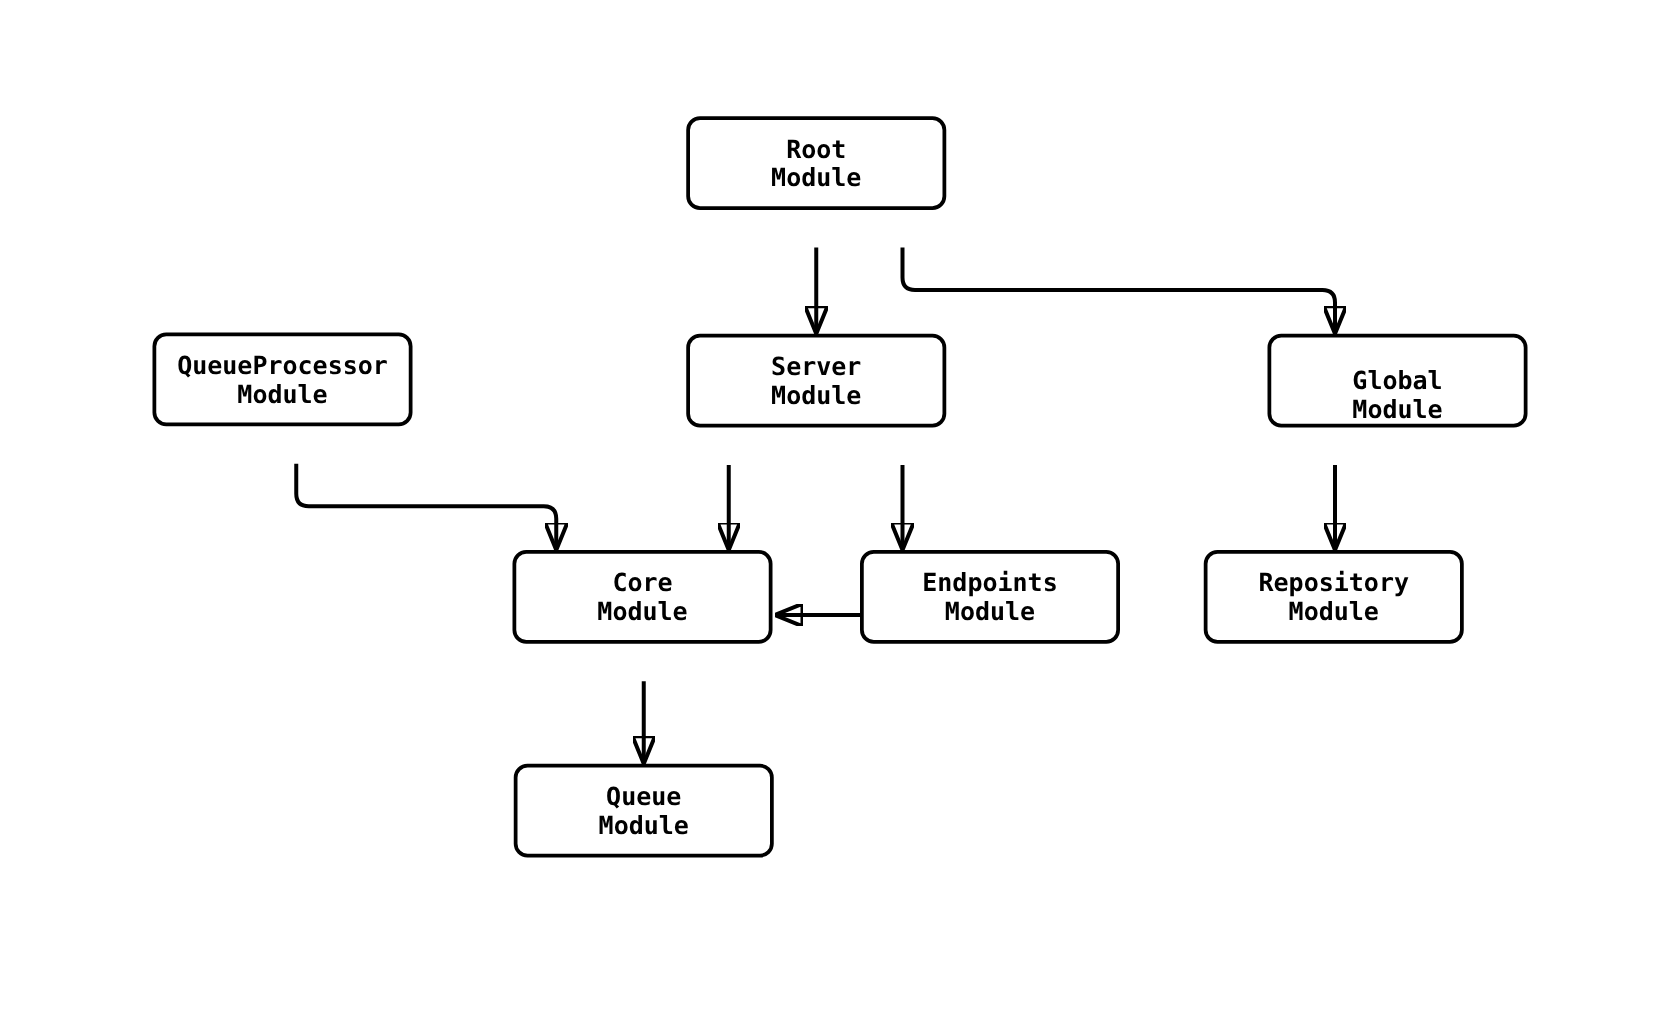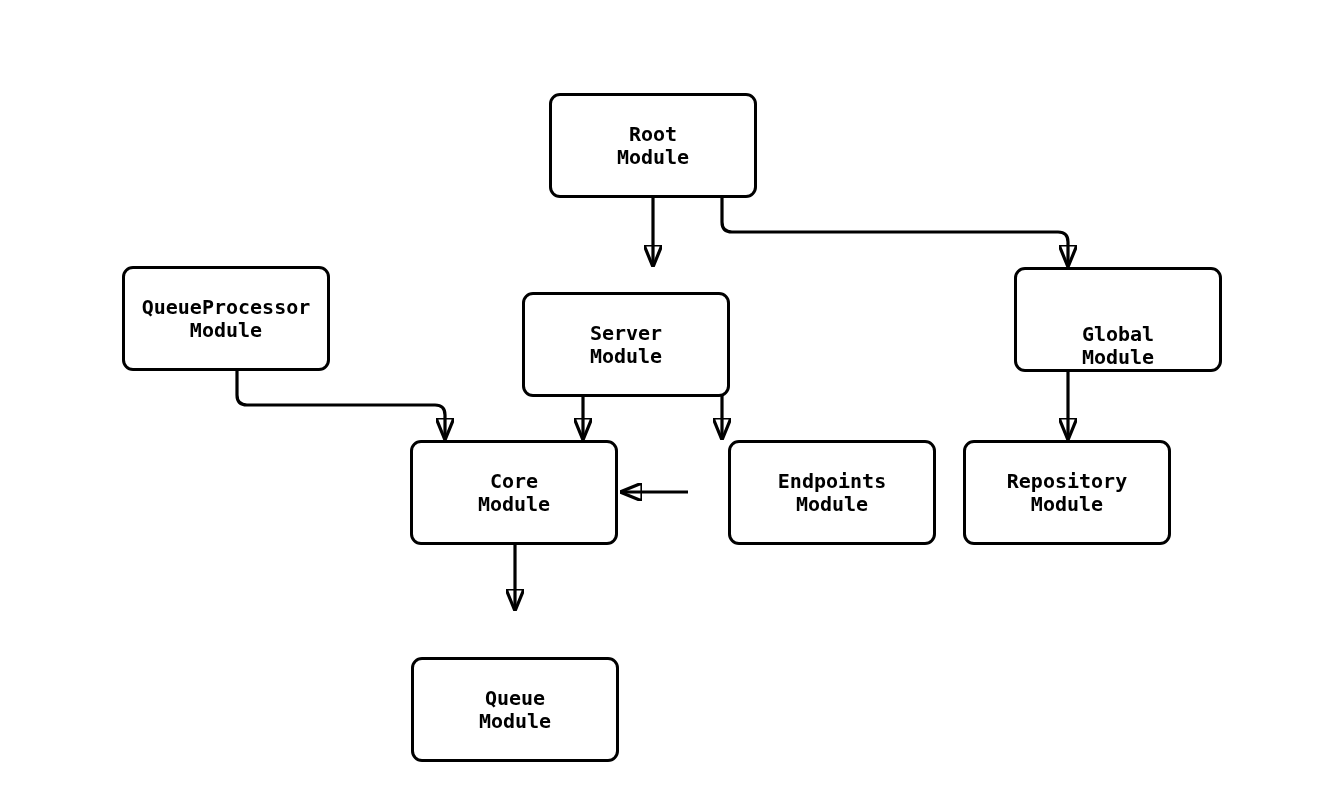--- a/index.html
+++ b/index.html
@@ -23,46 +23,46 @@
     height: 809px;
   }
   .edges path {
     fill: none;
     stroke: #000000;
     stroke-width: 3.2px;
   }
   .node {
     position: absolute;
     width: 208px;
-    height: 105px;
+    height: 75px;
     background: #ffffff;
     border: 3.2px solid #000000;
     border-radius: 11px;
     box-sizing: border-box;
     display: flex;
     align-items: center;
     justify-content: center;
   }
   .node .label {
     white-space: pre-line;
     text-align: center;
     font-size: 20px;
     font-weight: bold;
     line-height: 23px;
     color: #000000;
   }
   
   .n-root        { left: 549px; top:  93px; }
   .n-queueproc   { left: 122px; top: 266px; }
-  .n-server      { left: 522px; top: 267px; margin-top: 25px; }
+  .n-server      { left: 549px; top: 267px; }
   .n-global      { left: 1014px; top: 267px; align-items: flex-end; }
   .n-core        { left: 410px; top: 440px; }
-  .n-endpoints   { left: 688px; top: 440px; margin-left: 40px; }
+  .n-endpoints   { left: 688px; top: 440px; }
   .n-repository  { left: 963px; top: 440px; align-items: center; }
-  .n-queue       { left: 411px; top: 611px; margin-top: 46px; }
+  .n-queue       { left: 411px; top: 611px; }
 </style>
 </head>
 <body>
 
 <div class="canvas">
 
   <svg class="edges" viewBox="0 0 1337 809" xmlns="http://www.w3.org/2000/svg">
     <defs>
       <marker id="arrow" markerUnits="userSpaceOnUse" markerWidth="22" markerHeight="18" viewBox="0 0 22 18" refX="21" refY="9" orient="auto">
         <path d="M0,0 L22,9 L0,18 Z" fill="#000000" stroke="none"></path>

